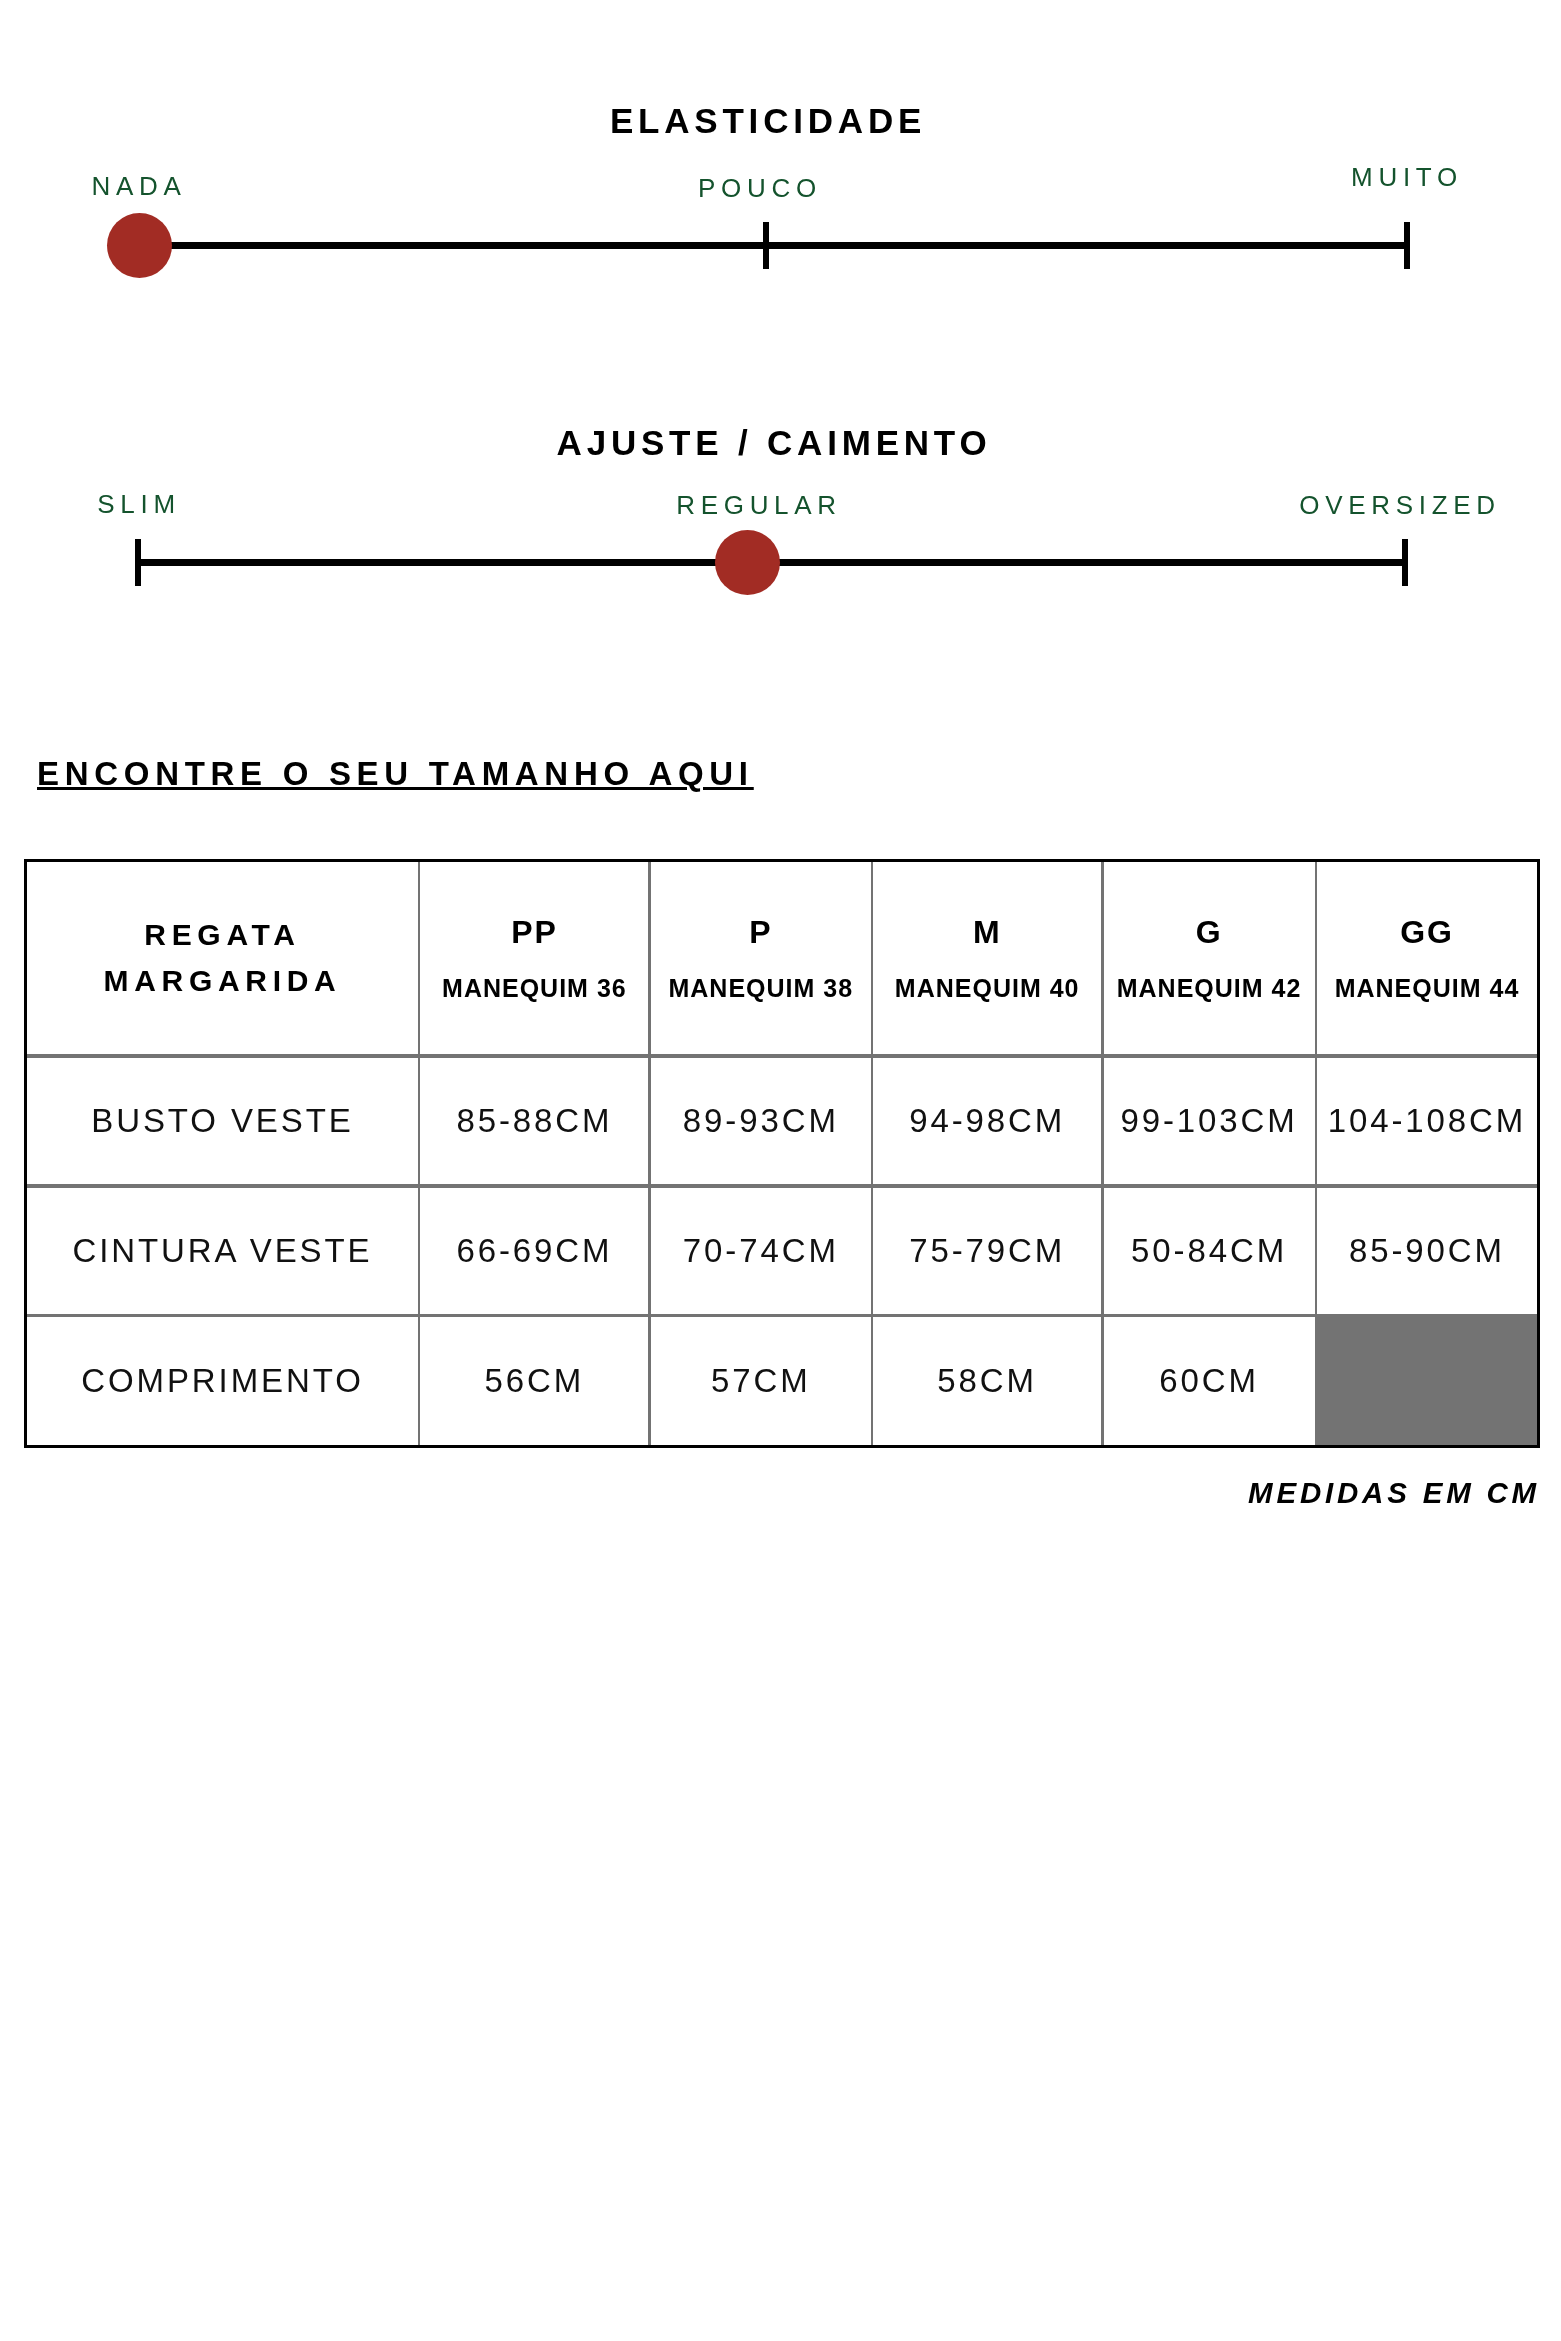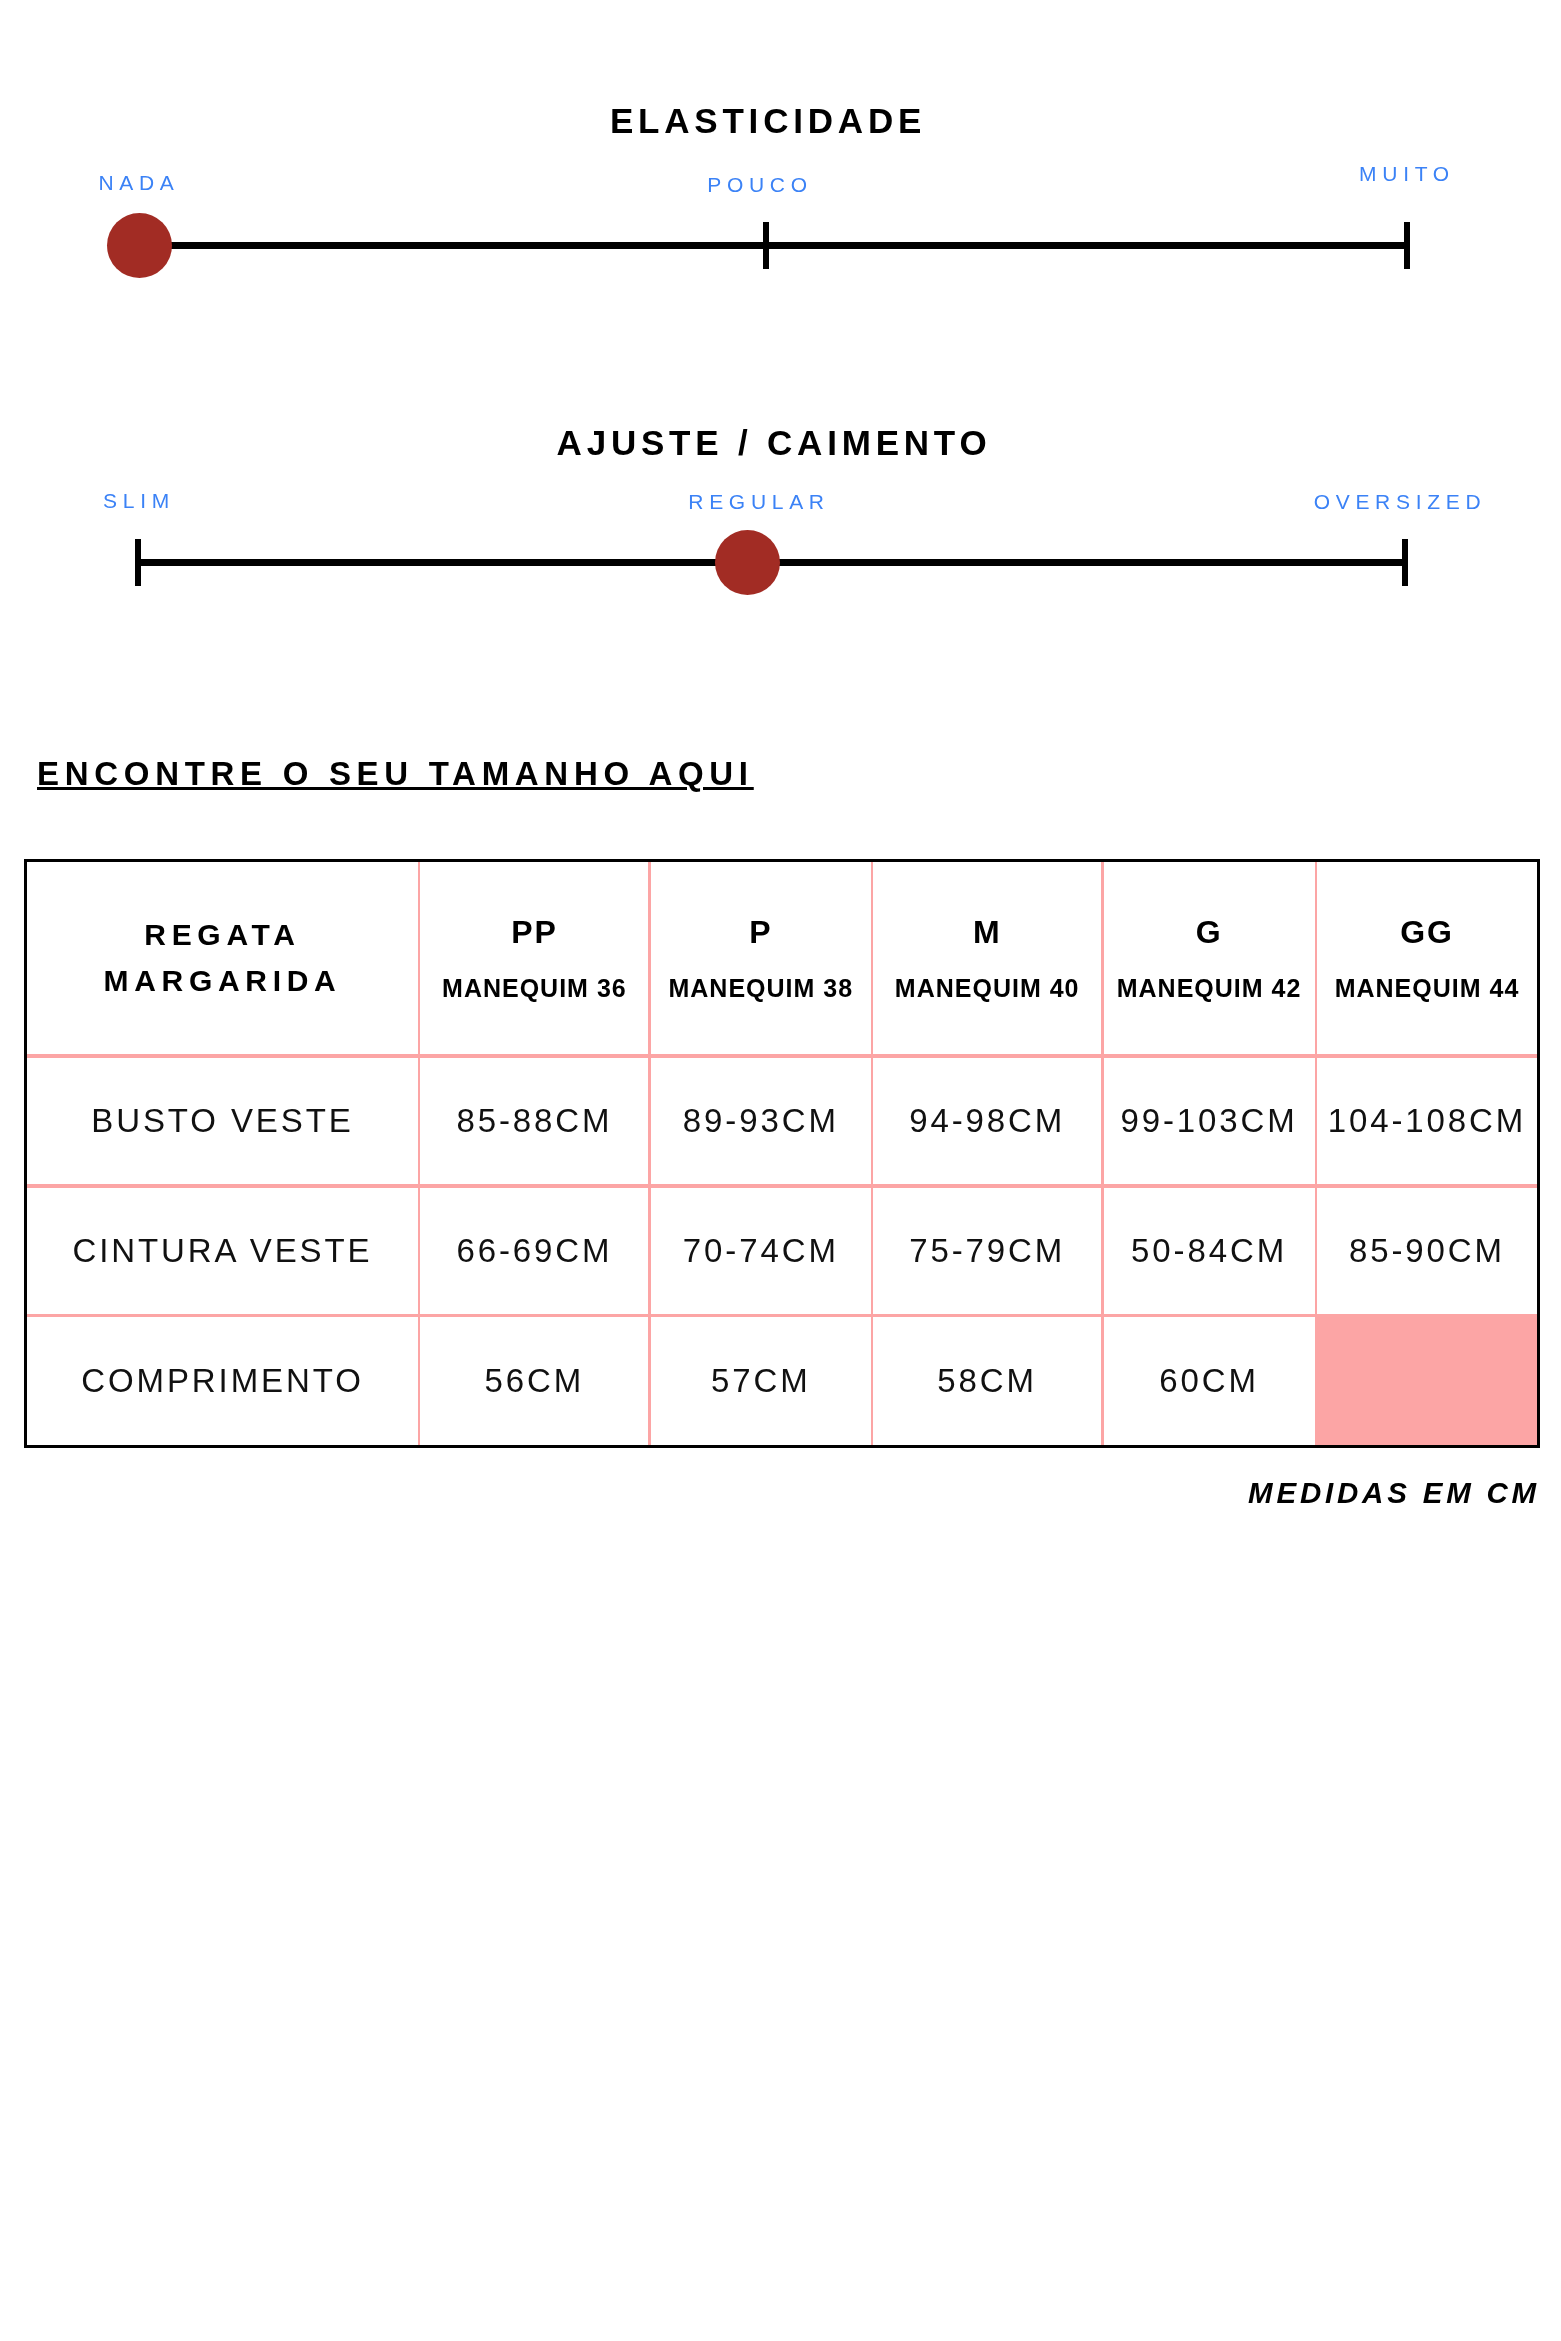--- a/index.html
+++ b/index.html
@@ -8,35 +8,35 @@
     font-family:"Liberation Sans", sans-serif;color:#000;
   }
   .abs{position:absolute;}
   .center-x{transform:translateX(-50%);white-space:nowrap;}
 
   
   .slider-title{
     font-size:35px;font-weight:bold;letter-spacing:4.8px;white-space:nowrap;
   }
   .slider-label{
-    font-size:21px;font-weight:300;letter-spacing:5.7px;white-space:nowrap;color:#3b82f6;
+    font-size:26px;font-weight:300;letter-spacing:5.7px;white-space:nowrap;color:#14532d;
   }
   .track{background:#000;height:6.7px;}
   .tick{background:#000;width:6.2px;height:47px;}
   .dot{width:65px;height:65px;border-radius:50%;}
 
   
   .section-heading{
     font-size:33px;font-weight:bold;letter-spacing:5.7px;white-space:nowrap;
   }
 
   
   .size-table{
     left:24px;top:859px;width:1516px;height:589px;
-    box-sizing:border-box;border:3.8px solid #000;background:#fca5a5;
+    box-sizing:border-box;border:3.8px solid #000;background:#737373;
     display:grid;
     grid-template-columns:391px 228px 220px 228px 211px auto;
     grid-template-rows:192px 126px 126px auto;
     column-gap:2.4px;row-gap:3.8px;
   }
   .cell{
     background:#fff;display:flex;flex-direction:column;
     align-items:center;justify-content:center;text-align:center;
   }
   .product-name{

